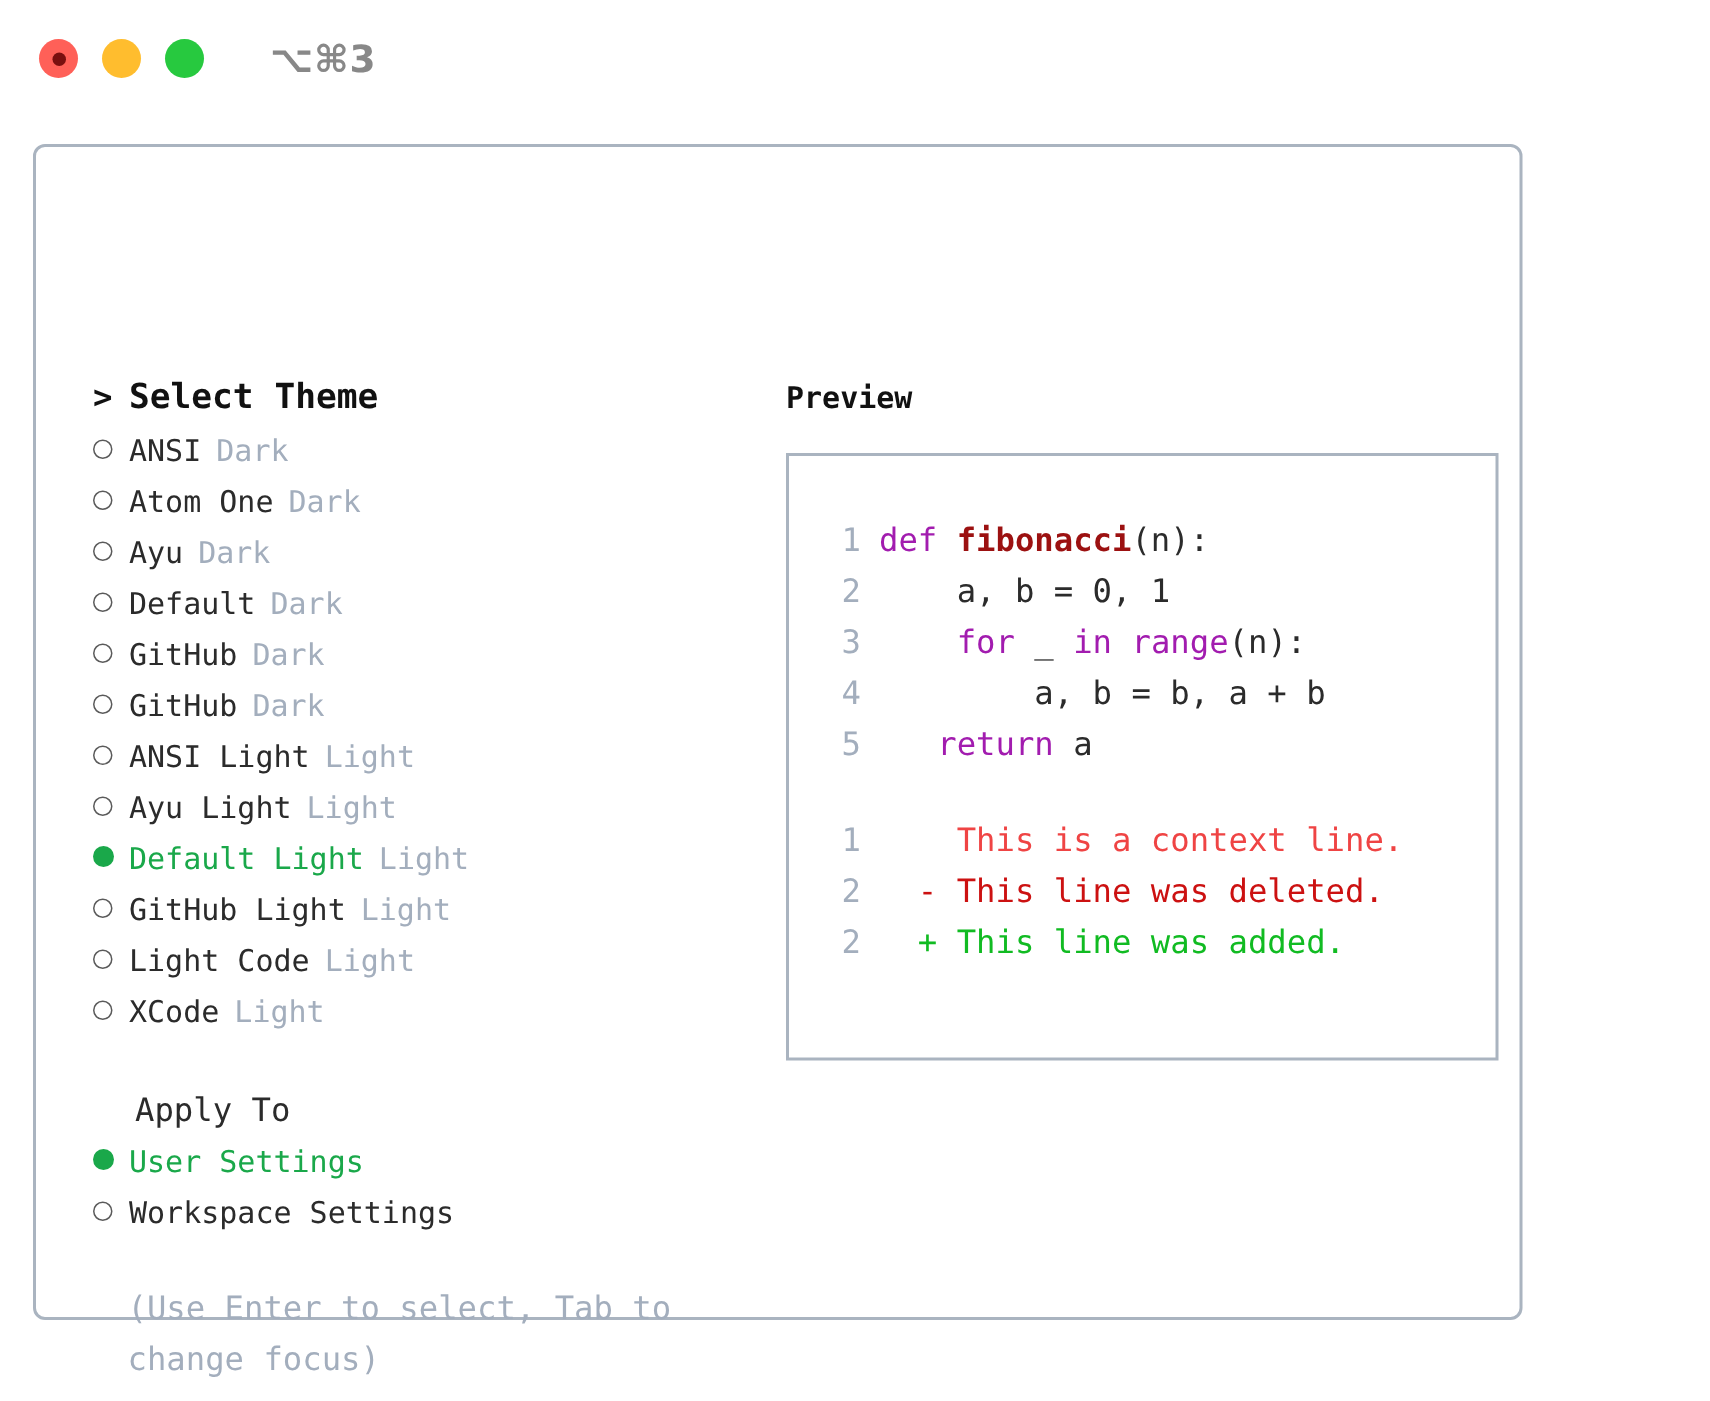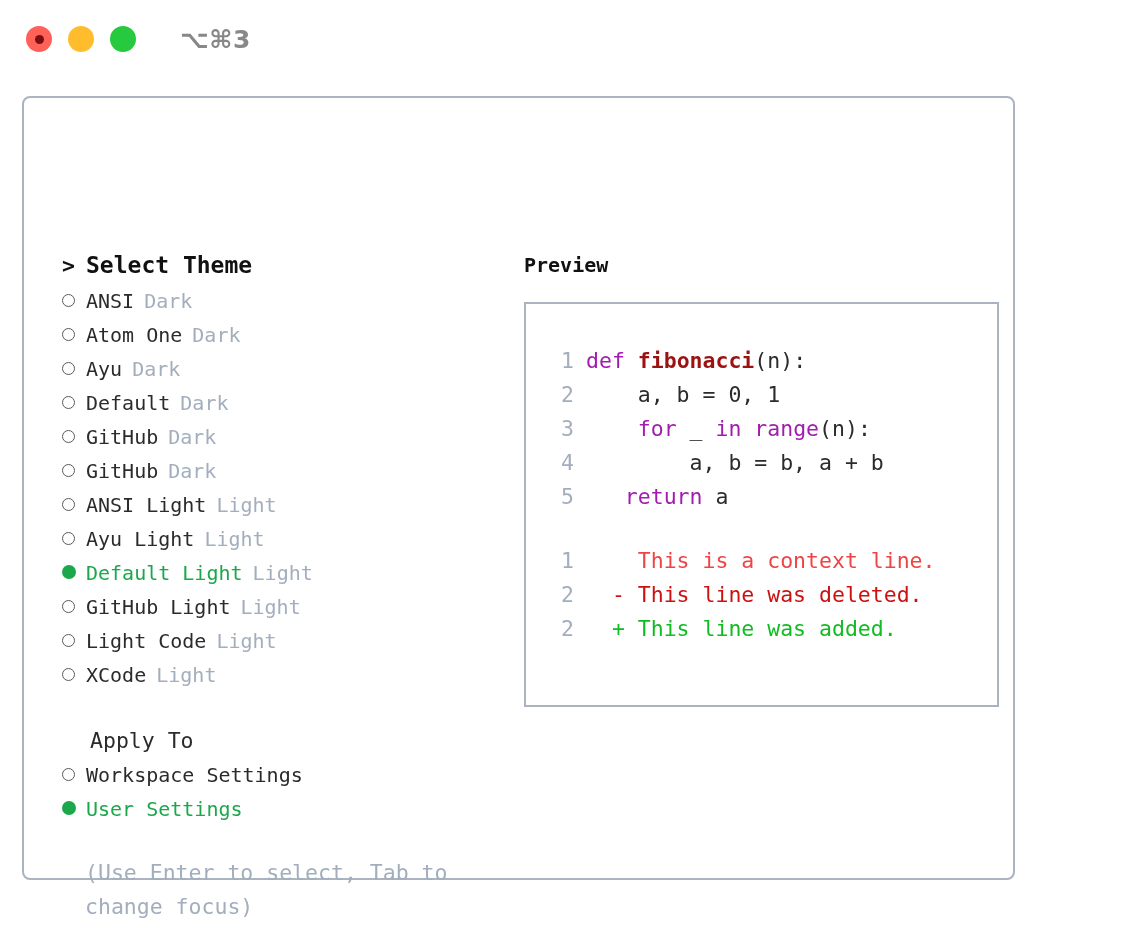--- a/index.html
+++ b/index.html
@@ -232,22 +232,22 @@
           <div class="list-row"><span class="marker"><span class="bullet-hollow"></span></span><span class="name">ANSI Light</span><span class="tag">Light</span></div>
           <div class="list-row"><span class="marker"><span class="bullet-hollow"></span></span><span class="name">Ayu Light</span><span class="tag">Light</span></div>
           <div class="list-row"><span class="marker"><span class="bullet-filled"></span></span><span class="name selected">Default Light</span><span class="tag">Light</span></div>
           <div class="list-row"><span class="marker"><span class="bullet-hollow"></span></span><span class="name">GitHub Light</span><span class="tag">Light</span></div>
           <div class="list-row"><span class="marker"><span class="bullet-hollow"></span></span><span class="name">Light Code</span><span class="tag">Light</span></div>
           <div class="list-row"><span class="marker"><span class="bullet-hollow"></span></span><span class="name">XCode</span><span class="tag">Light</span></div>
         </div>
       <div class="spacer"></div>
       <div class="section-label">Apply To</div>
       <div id="apply-to-list">
+          <div class="list-row"><span class="marker"><span class="bullet-filled"></span></span><span class="name selected">User Settings</span></div>
           <div class="list-row"><span class="marker"><span class="bullet-hollow"></span></span><span class="name">Workspace Settings</span></div>
-          <div class="list-row"><span class="marker"><span class="bullet-filled"></span></span><span class="name selected">User Settings</span></div>
         </div>
       <div class="hint">(Use Enter to select, Tab to change focus)</div>
     </div>
 
     <div class="right-pane">
       <div class="preview-title">Preview</div>
       <div class="preview-box">
         <div id="code-block">
             <div class="code-line"><span class="lineno">1</span><span><span class="kw">def</span><span class="code-text"> </span><span class="fn">fibonacci</span><span class="code-text">(n):</span></span></div>
             <div class="code-line"><span class="lineno">2</span><span><span class="code-text">    </span><span class="code-text">a, b = 0, 1</span></span></div>

